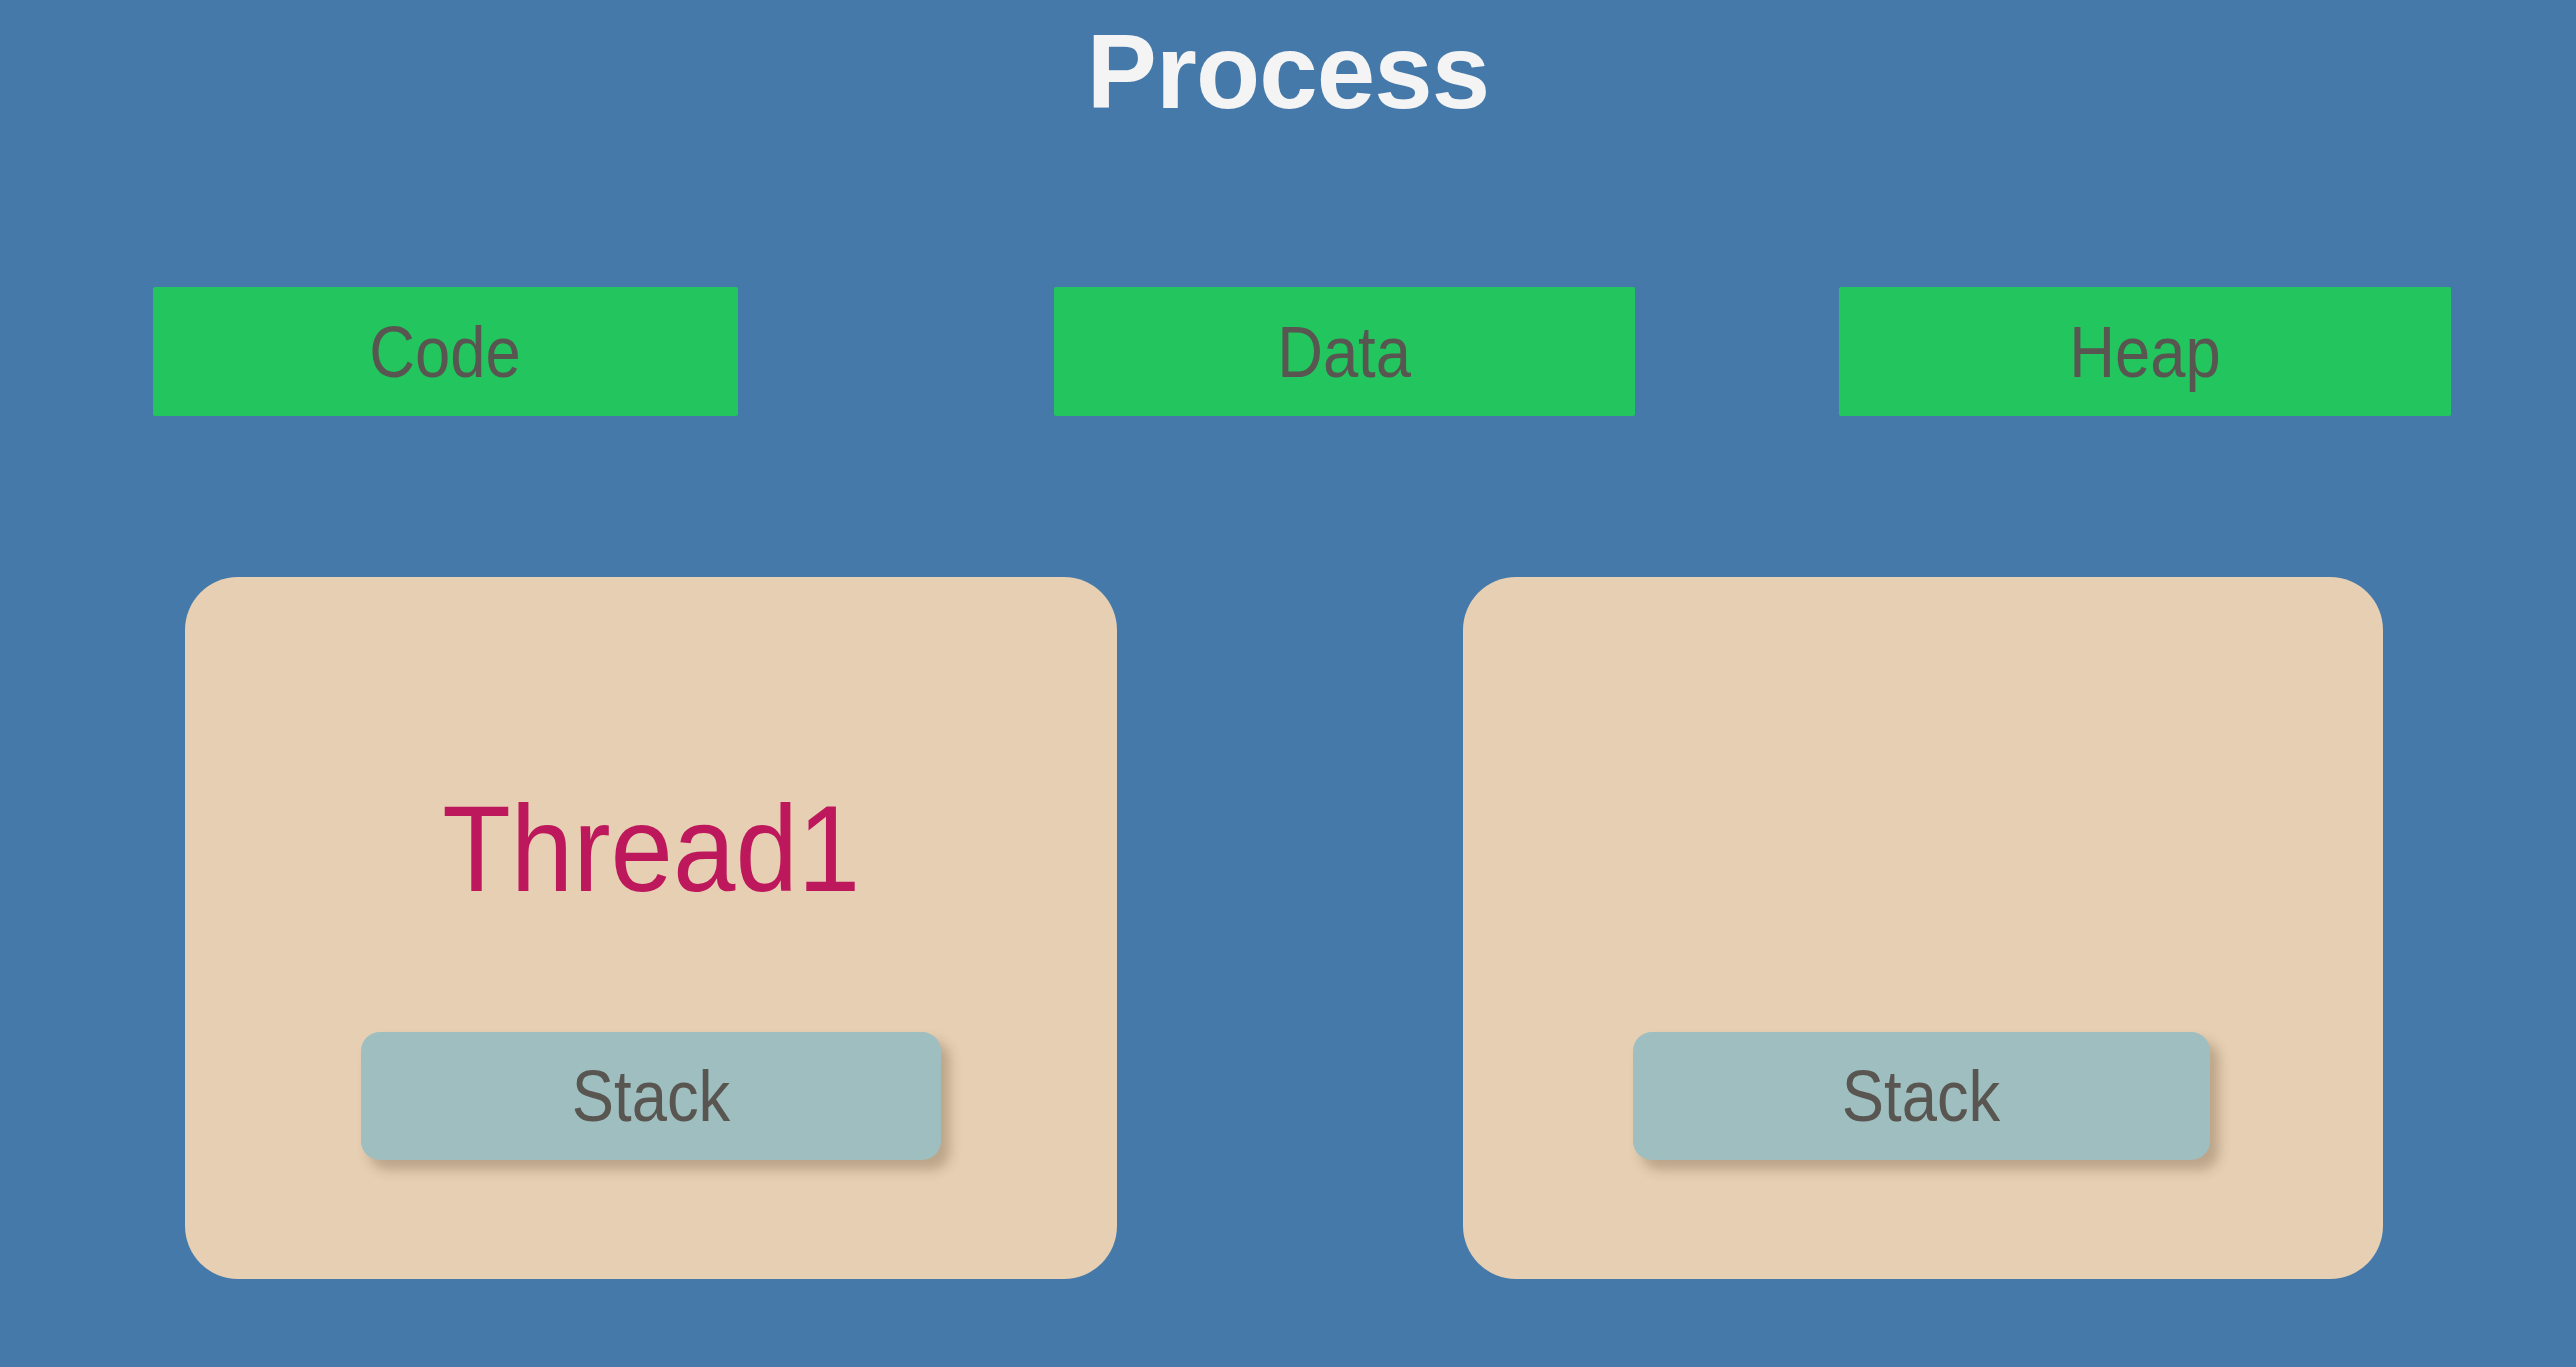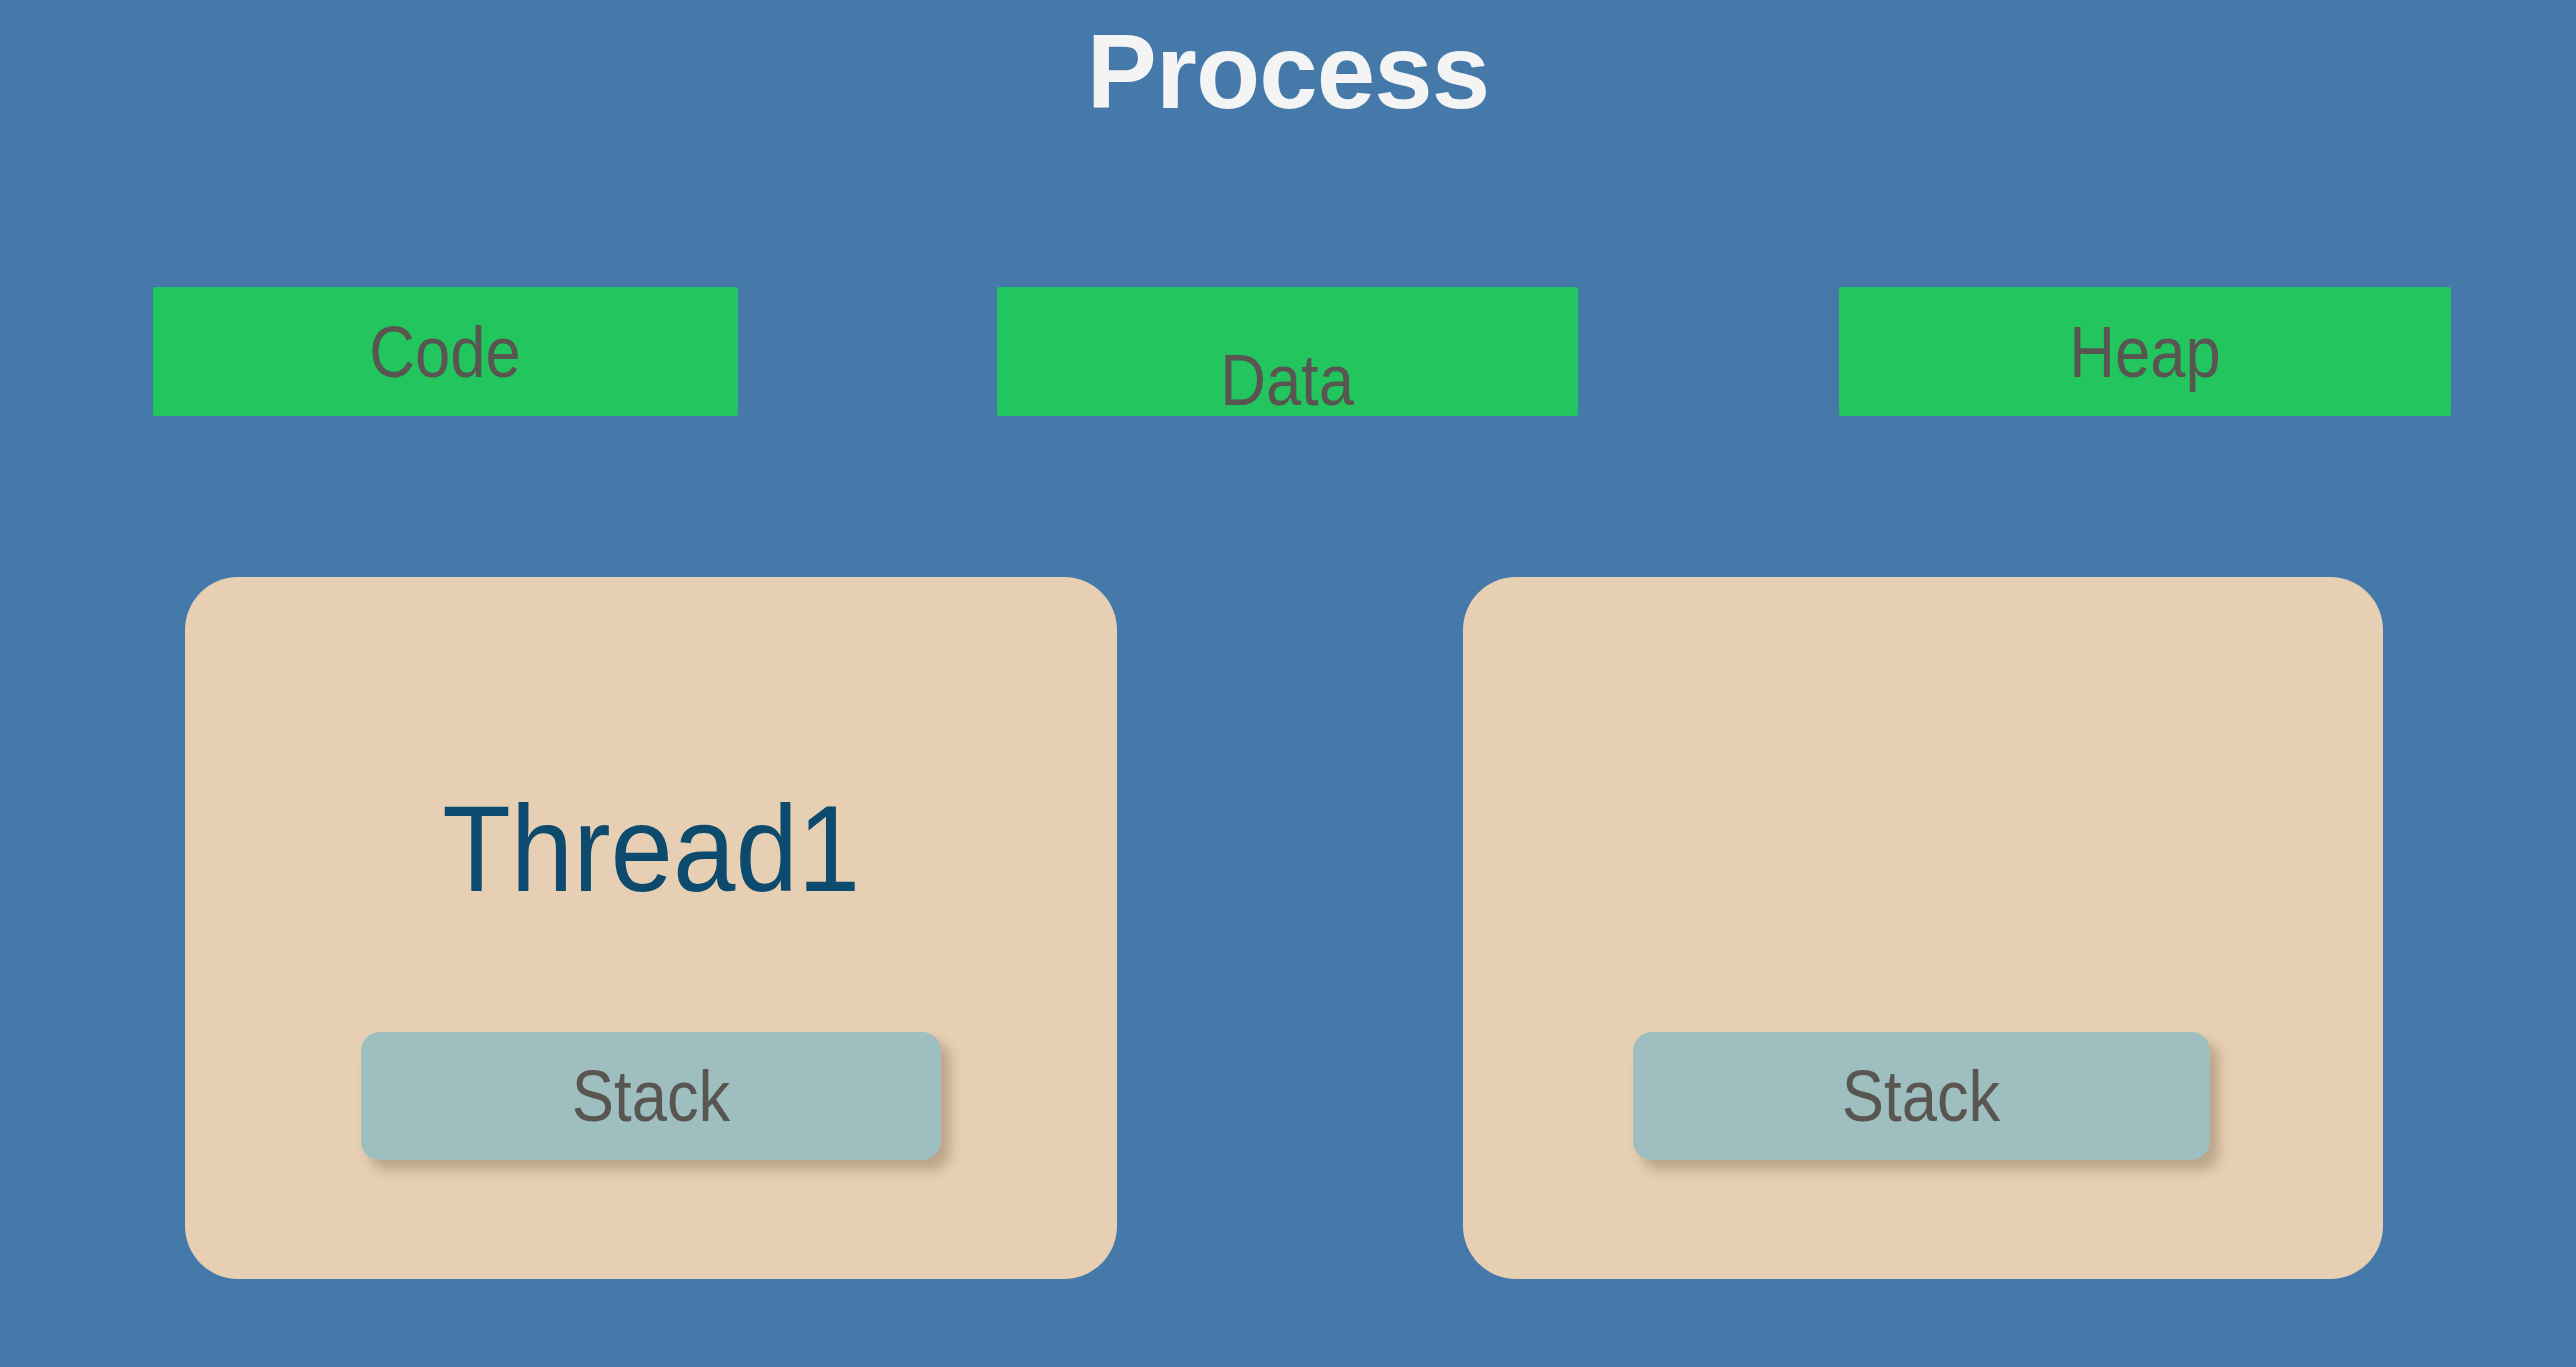--- a/index.html
+++ b/index.html
@@ -50,41 +50,41 @@
   .segment-bar .segment-label {
     color: #595651;
     font-size: 72px;
     line-height: 1;
     font-weight: normal;
     font-family: "Liberation Sans", sans-serif;
     white-space: nowrap;
     transform: scaleX(0.88);
   }
   #bar-code { left: 153px; width: 585px; }
-  #bar-data { left: 997px; width: 581px; align-items: flex-end; }
+  #bar-data { left: 1054px; width: 581px; }
   #bar-heap { left: 1839px; width: 612px; }
 
   
   .thread-box {
     position: absolute;
     top: 577px;
     height: 702px;
     background: #e6cfb2;
     border-radius: 53px;
   }
   #thread-box-1 { left: 185px; width: 932px; }
   #thread-box-2 { left: 1463px; width: 920px; }
 
   .thread-label {
     position: absolute;
     left: 0;
     width: 100%;
     top: 211px;
     text-align: center;
-    color: #0c4a6e;
+    color: #be185d;
     font-size: 122px;
     line-height: 1;
     font-weight: normal;
     font-family: "Liberation Sans", sans-serif;
     white-space: nowrap;
   }
   .thread-label span { display: inline-block; transform: scaleX(0.92); }
 
   
   .stack-box {

